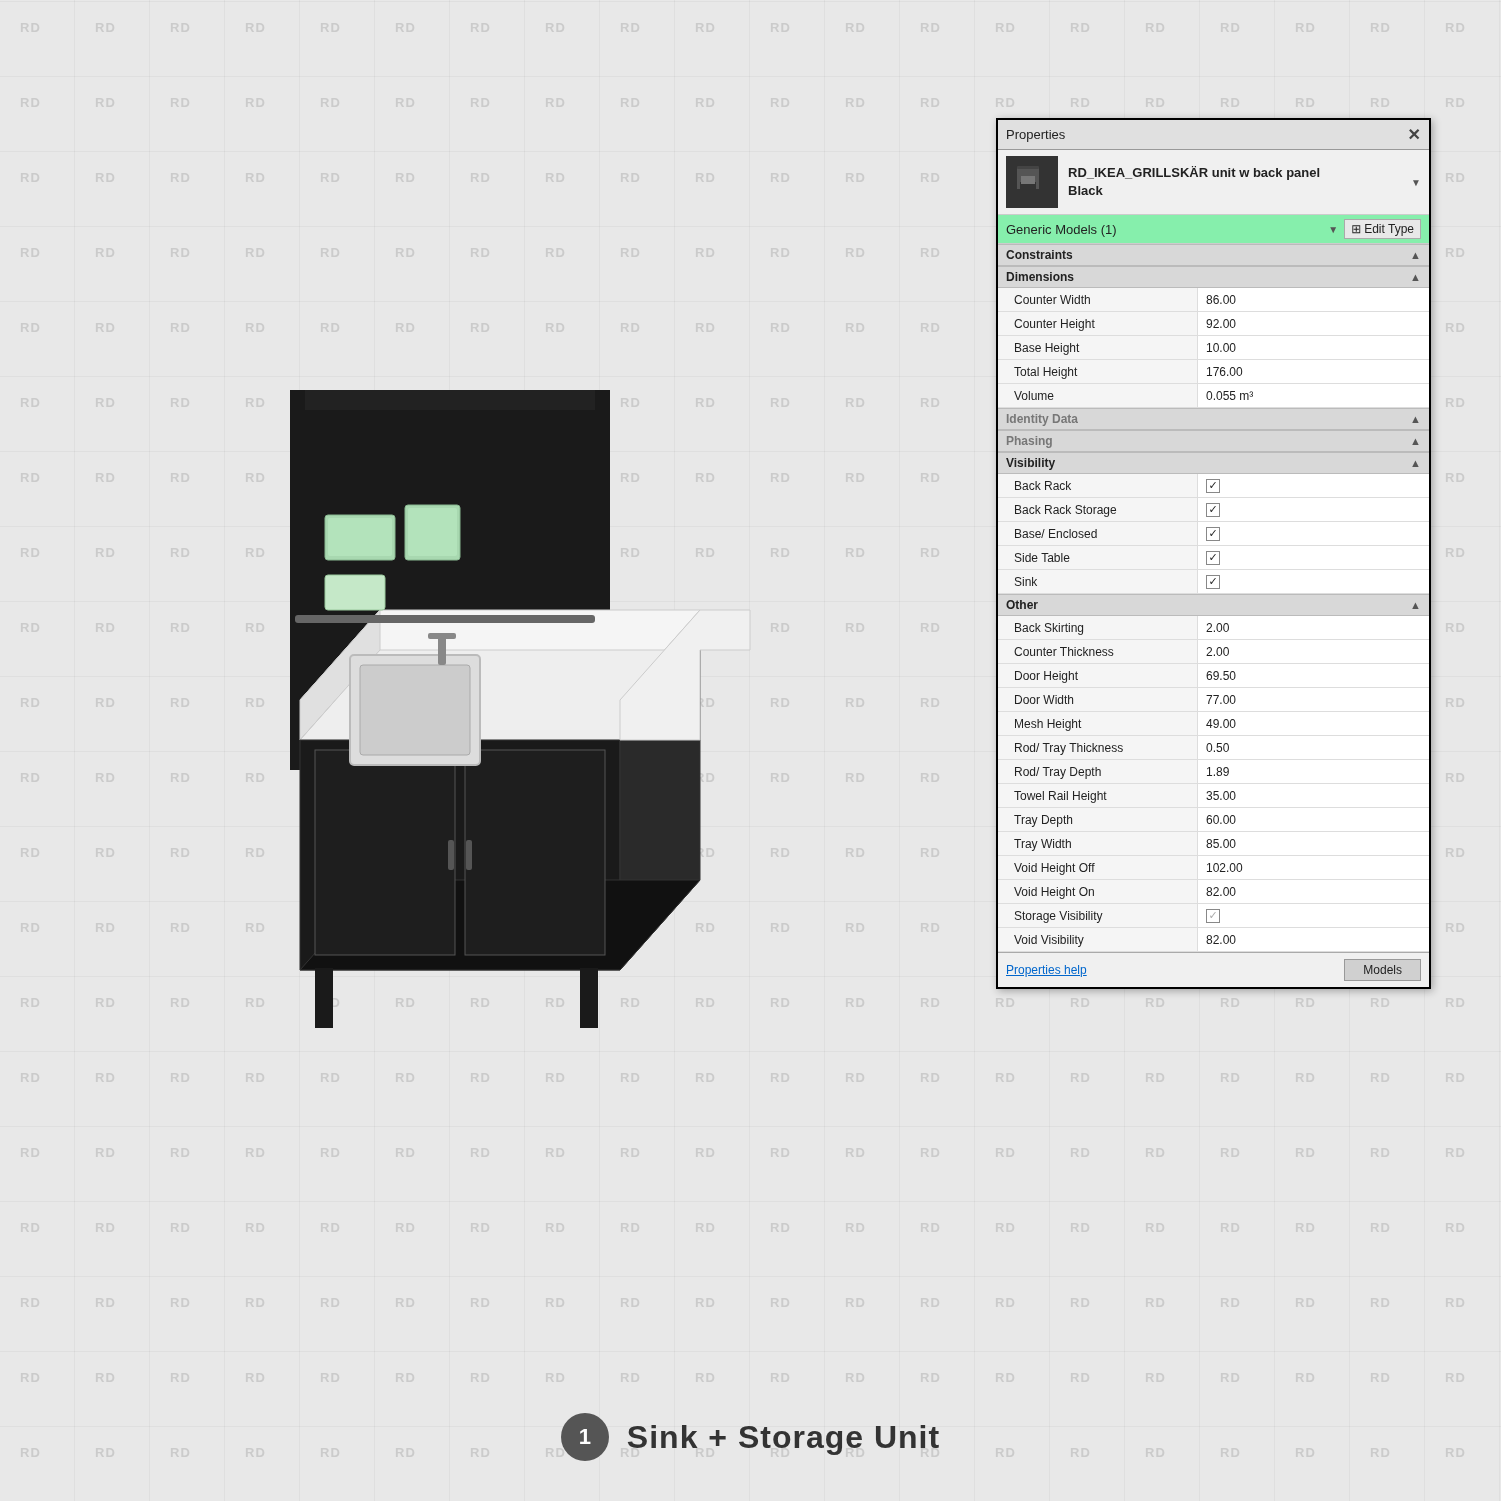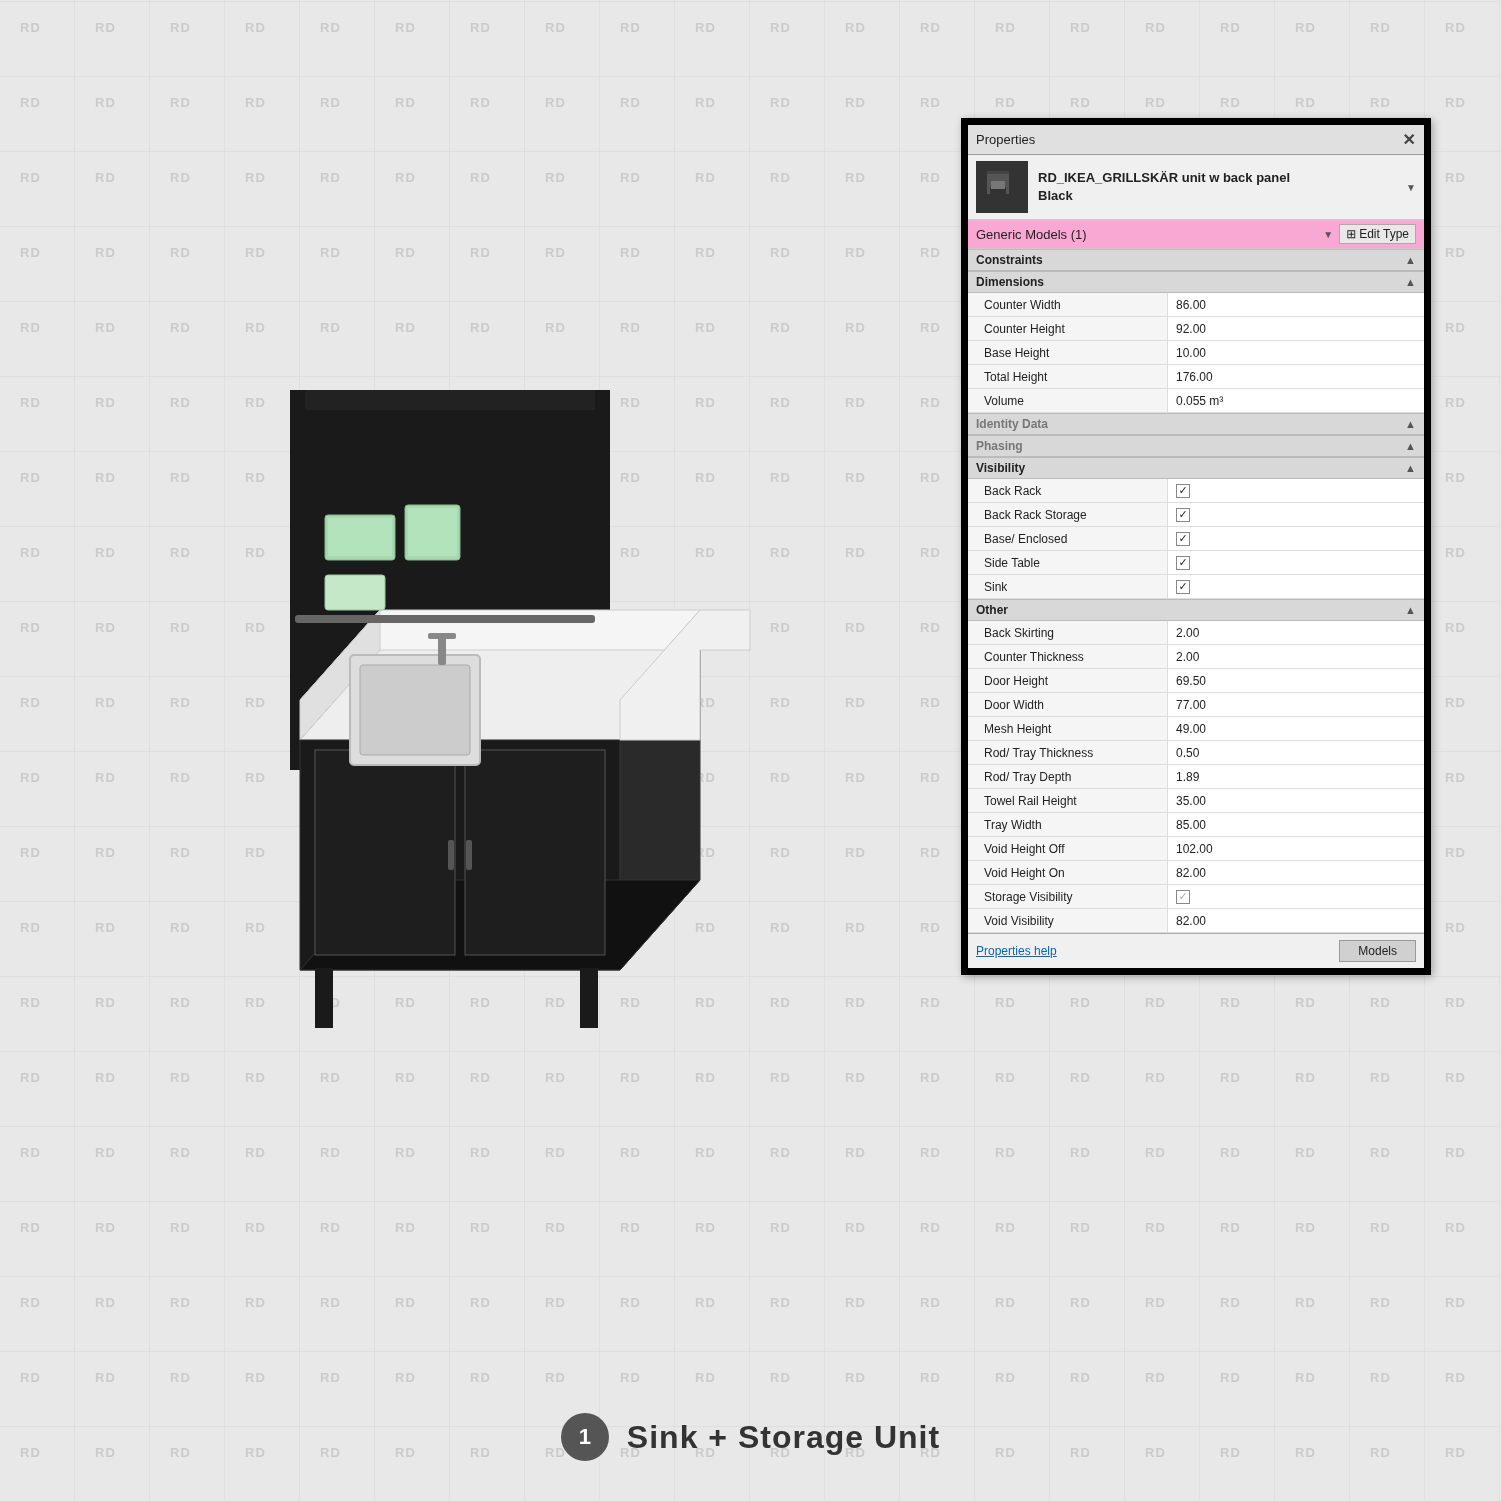--- a/index.html
+++ b/index.html
@@ -75,23 +75,23 @@
       font-weight: bold;
       color: #333;
       letter-spacing: 1px;
     }
 
     
     .properties-panel {
       position: absolute;
       top: 118px;
       right: 70px;
-      width: 470px;
+      width: 435px;
       background: #f0f0f0;
-      border: 7px solid #000000;
+      border: 2px solid #000000;
       box-shadow: 2px 2px 8px rgba(0,0,0,0.3);
       font-size: 13px;
       color: #222;
     }
 
     .panel-titlebar {
       background: #e0e0e0;
       border-bottom: 1px solid #999;
       padding: 5px 8px;
       display: flex;
@@ -137,21 +137,21 @@
       margin-left: auto;
       font-size: 10px;
       color: #555;
     }
 
     .panel-selector-row {
       display: flex;
       align-items: center;
       padding: 4px 8px;
       border-bottom: 1px solid #ccc;
-      background: #f9a8d4;
+      background: #86efac;
       gap: 6px;
     }
     .panel-selector-text {
       font-size: 13px;
       color: #222;
       flex: 1;
     }
     .panel-selector-arrow {
       font-size: 10px;
       color: #555;
@@ -884,20 +884,24 @@
     </div>
     <div class="prop-row">
       <div class="prop-label">Rod/ Tray Depth</div>
       <div class="prop-value">1.89</div>
     </div>
     <div class="prop-row">
       <div class="prop-label">Towel Rail Height</div>
       <div class="prop-value">35.00</div>
     </div>
     <div class="prop-row">
+      <div class="prop-label">Tray Depth</div>
+      <div class="prop-value">60.00</div>
+    </div>
+    <div class="prop-row">
       <div class="prop-label">Tray Width</div>
       <div class="prop-value">85.00</div>
     </div>
     <div class="prop-row">
       <div class="prop-label">Void Height Off</div>
       <div class="prop-value">102.00</div>
     </div>
     <div class="prop-row">
       <div class="prop-label">Void Height On</div>
       <div class="prop-value">82.00</div>

